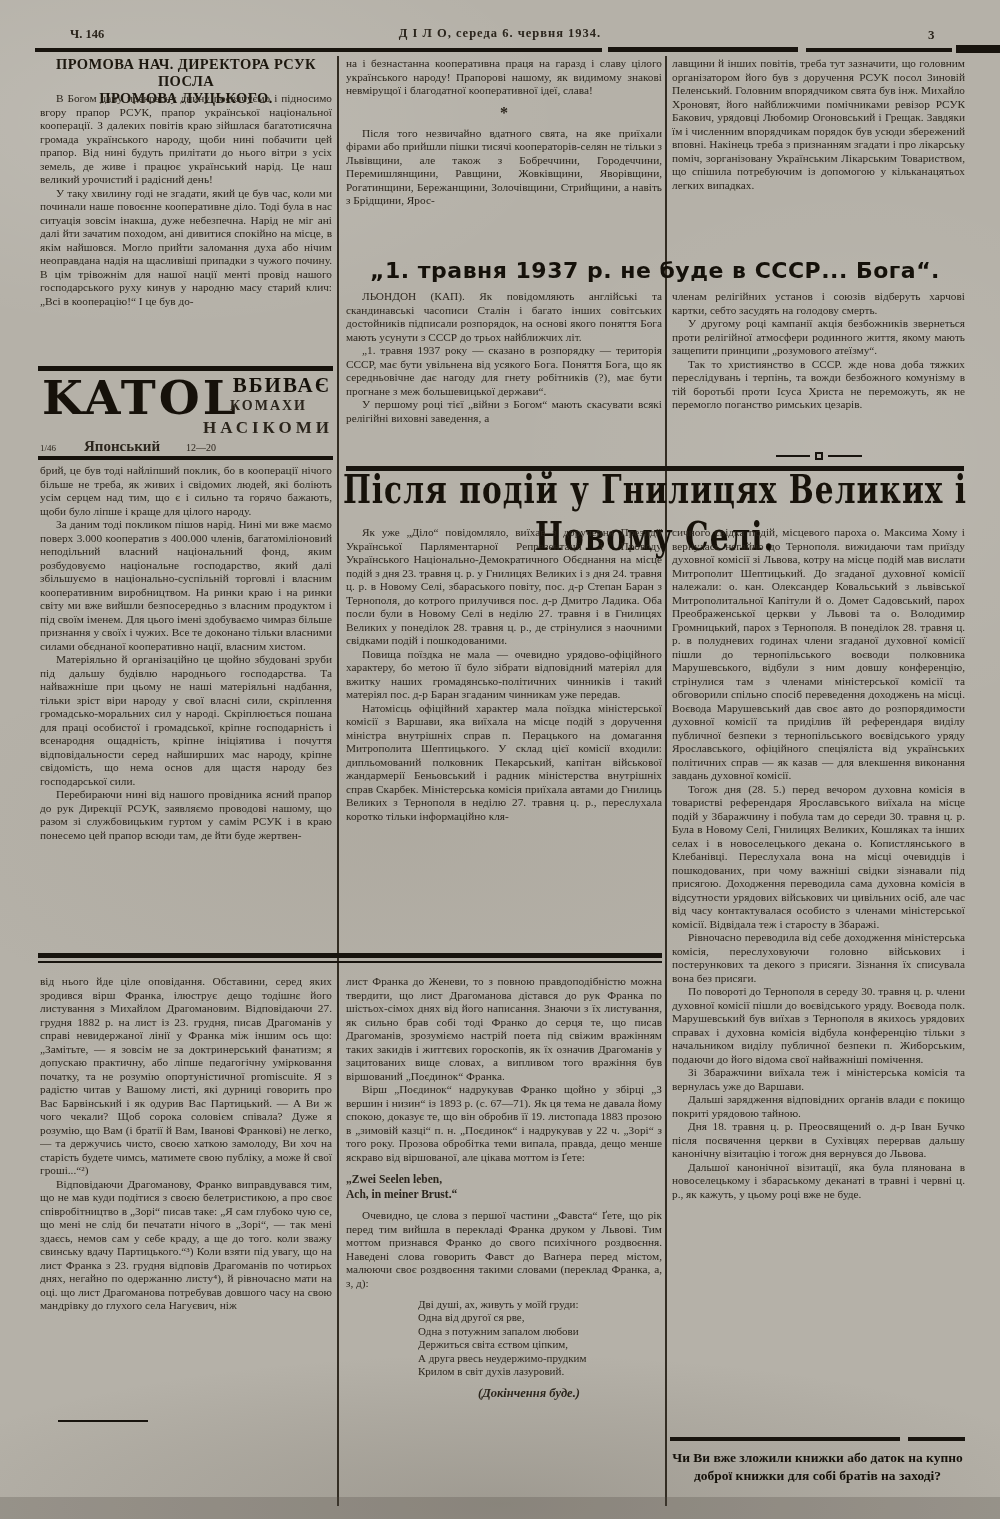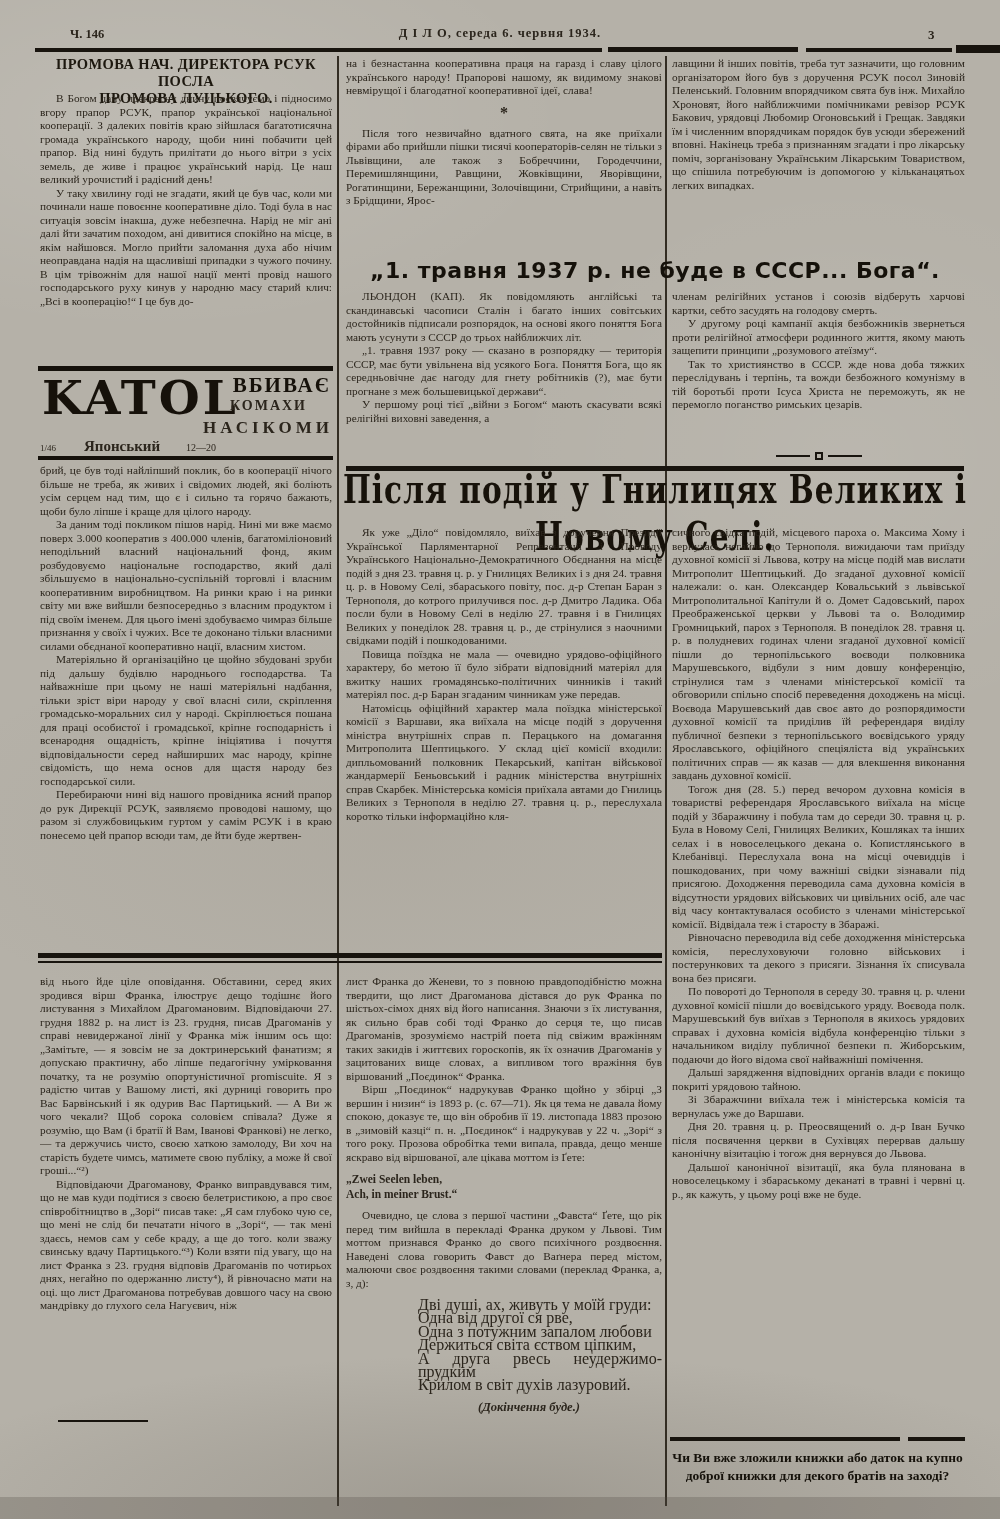--- a/index.html
+++ b/index.html
@@ -33,21 +33,21 @@
   .ad { border-top:5px solid #15110b; border-bottom:4px solid #15110b; }
   .ad .brand { position:absolute; left:4px; top:2px; font-family:"DejaVu Serif", serif; font-weight:bold;
                font-size:47px; line-height:50px; letter-spacing:3px; color:#16110a; }
   .ad .r1 { position:absolute; right:2px; top:2px;  font-weight:bold; font-size:21px; letter-spacing:2px; color:#16110a; }
   .ad .r2 { position:absolute; right:26px; top:27px; font-weight:bold; font-size:14px; letter-spacing:2px; }
   .ad .r3 { position:absolute; right:0;   top:47px; font-weight:bold; font-size:17px; letter-spacing:4px; }
   .ad .n1 { position:absolute; left:2px;  bottom:3px; font-size:9px; }
   .ad .mid{ position:absolute; left:46px; bottom:1px; font-weight:bold; font-size:15px; }
   .ad .n2 { position:absolute; left:148px;bottom:3px; font-size:10px; }
   .quote { text-align:left; font-weight:bold; font-size:11.5px; line-height:15px; margin:8px 0 7px; }
-  .verse { padding-left:72px; margin-top:8px; font-size:16px; line-height:13.4px; }
+  .verse { padding-left:72px; margin-top:8px; font-size:11px; line-height:13.4px; }
   .verse p { text-indent:0; }
   .ending { margin-top:9px; padding-left:50px; text-align:center; font-weight:bold; font-style:italic; font-size:12.5px; }
   .fnotes { font-size:9.8px; line-height:12.4px; text-align:justify; }
   .fnotes p { text-indent:14px; }
   .fnotes p:first-child { text-indent:8px; }
   .appeal { font-weight:bold; font-size:13.5px; line-height:17.5px; text-align:center; color:#15110a; }
 </style>
 </head>
 <body>
 
@@ -126,23 +126,23 @@
   <div class="abs bt" style="left:346px; top:526px; width:316px; height:422px;">
       <p>Як уже „Діло“ повідомляло, виїхав з доручення Президії Української Парляментарної Репрезентації і Проводу Українського Національно-Демократичного Обєднання на місце подій з дня 23. травня ц. р. у Гнилицях Великих і з дня 24. травня ц. р. в Новому Селі, збараського повіту, пос. д-р Степан Баран з Тернополя, до котрого прилучився пос. д-р Дмитро Ладика. Оба посли були в Новому Селі в неділю 27. травня і в Гнилицях Великих у понеділок 28. травня ц. р., де стрінулися з наочними свідками подій і пошкодованими.</p>
       <p>Повища поїздка не мала — очевидно урядово-офіційного характеру, бо метою її було зібрати відповідний матеріял для вжитку наших громадянсько-політичних чинників і такий матеріял пос. д-р Баран згаданим чинникам уже передав.</p>
       <p>Натомісць офіційний характер мала поїздка міністерської комісії з Варшави, яка виїхала на місце подій з доручення міністра внутрішніх справ п. Перацького на домагання Митрополита Шептицького. У склад цієї комісії входили: дипльомований полковник Пекарський, капітан військової жандармерії Беньовський і радник міністерства внутрішніх справ Скарбек. Міністерська комісія приїхала автами до Гнилиць Великих з Тернополя в неділю 27. травня ц. р., переслухала коротко тільки інформаційно кля-</p>
     </div>
   <div class="abs bt" style="left:672px; top:526px; width:293px; height:906px;">
       <p class="noind">сичного свідка подій, місцевого пароха о. Максима Хому і вернулась негайно до Тернополя. вижидаючи там приїзду духовної комісії зі Львова, котру на місце подій мав вислати Митрополит Шептицький. До згаданої духовної комісії належали: о. кан. Олександер Ковальський з львівської Митрополитальної Капітули й о. Домет Садовський, парох Преображенської церкви у Львові та о. Володимир Громницький, парох з Тернополя. В понеділок 28. травня ц. р. в полудневих годинах члени згаданої духовної комісії пішли до тернопільського воєводи полковника Марушевського, відбули з ним довшу конференцію, стрінулися там з членами міністерської комісії та обговорили спільно спосіб переведення доходжень на місці. Воєвода Марушевський дав своє авто до розпорядимости духовної комісії та приділив їй референдаря виділу публичної безпеки з тернопільського воєвідського уряду Ярославського, офіційного спеціяліста від українських політичних справ — як казав — для влекшення виконання завдань духовної комісії.</p>
       <p>Тогож дня (28. 5.) перед вечором духовна комісія в товаристві референдаря Ярославського виїхала на місце подій у Збаражчину і побула там до середи 30. травня ц. р. Була в Новому Селі, Гнилицях Великих, Кошляках та інших селах і в новоселецького декана о. Копистлянського в Клебанівці. Переслухала вона на місці очевидців і пошкодованих, при чому важніші свідки зізнавали під присягою. Доходження переводила сама духовна комісія в відсутности урядових військових чи цивільних осіб, але час від часу контактувалася особисто з членами міністерської комісії. Відвідала теж і старосту в Збаражі.</p>
       <p>Рівночасно переводила від себе доходження міністерська комісія, переслуховуючи головно військових і постерункових та декого з присяги. Зізнання їх списувала вона без присяги.</p>
       <p>По повороті до Тернополя в середу 30. травня ц. р. члени духовної комісії пішли до воєвідського уряду. Воєвода полк. Марушевський був виїхав з Тернополя в якихось урядових справах і духовна комісія відбула конференцію тільки з начальником виділу публичної безпеки п. Жиборським, подаючи до його відома свої найважніші помічення.</p>
+      <p>Зі Збаражчини виїхала теж і міністерська комісія та вернулась уже до Варшави.</p>
       <p>Дальші зарядження відповідних органів влади є покищо покриті урядовою тайною.</p>
-      <p>Зі Збаражчини виїхала теж і міністерська комісія та вернулась уже до Варшави.</p>
-      <p>Дня 20. травня ц. р. Преосвящений о. д-р Іван Бучко після посвячення церкви в Сухівцях перервав дальшу канонічну візитацію і тогож дня вернувся до Львова.</p>
+      <p>Дня 18. травня ц. р. Преосвящений о. д-р Іван Бучко після посвячення церкви в Сухівцях перервав дальшу канонічну візитацію і тогож дня вернувся до Львова.</p>
       <p>Дальшої канонічної візитації, яка була плянована в новоселецькому і збараському деканаті в травні і червні ц. р., як кажуть, у цьому році вже не буде.</p>
     </div>
 
   <div class="abs rule-h" style="left:38px; top:953px; width:624px; height:5px;"></div>
   <div class="abs rule-h" style="left:38px; top:961px; width:624px; height:2px;"></div>
 
   <div class="abs bt" style="left:40px; top:975px; width:292px; height:440px;">
       <p class="noind">від нього йде ціле оповідання. Обставини, серед яких зродився вірш Франка, ілюструє дещо тодішнє його листування з Михайлом Драгомановим. Відповідаючи 27. грудня 1882 р. на лист із 23. грудня, писав Драгоманів у справі невидержаної лінії у Франка між іншим ось що: „Замітьте, — я зовсім не за доктринерський фанатизм; я допускаю практичну, або ліпше педагогічну умірковання початку, та не розумію опортуністичної promiscuite. Я з радістю читав у Вашому листі, які дурниці говорить про Вас Барвінський і як одурив Вас Партицький. — А Ви ж чого чекали? Щоб сорока соловієм співала? Дуже я розумію, що Вам (і братії й Вам, Іванові Франкові) не легко, — та держучись чисто, своєю хаткою замолоду, Ви хоч на старість будете чимсь, матимете свою публіку, а може й свої гроші...“²)</p>
       <p>Відповідаючи Драгоманову, Франко виправдувався тим, що не мав куди подітися з своєю белетристикою, а про своє співробітництво в „Зорі“ писав таке: „Я сам глубоко чую се, що мені не слід би печатати нічого в „Зорі“, — так мені здаєсь, немов сам у себе краду, а ще до того. коли зважу свинську вдачу Партицького.“³) Коли взяти під увагу, що на лист Франка з 23. грудня відповів Драгоманів по чотирьох днях, негайно по одержанню листу⁴), й рівночасно мати на оці. що лист Драгоманова потребував довшого часу на свою мандрівку до глухого села Нагуєвич, ніж</p>
     </div>
@@ -166,16 +166,16 @@
         <p class="noind">Одна з потужним запалом любови</p>
         <p class="noind">Держиться світа єством ціпким,</p>
         <p class="noind">А друга рвесь неудержимо-прудким</p>
         <p class="noind">Крилом в світ духів лазуровий.</p>
       </div>
     <div class="ending">(Докінчення буде.)</div>
   </div>
 
   <div class="abs rule-h" style="left:670px; top:1437px; width:230px; height:4px;"></div>
   <div class="abs rule-h" style="left:908px; top:1437px; width:57px; height:4px;"></div>
-  <div class="abs appeal" style="left:670px; top:1449px; width:295px;">Чи Ви вже зложили книжки або даток на купно доброї книжки для декого братів на заході?</div>
+  <div class="abs appeal" style="left:670px; top:1449px; width:295px;">Чи Ви вже зложили книжки або даток на купно доброї книжки для собі братів на заході?</div>
 
   <div class="abs" style="left:0; top:1497px; width:1000px; height:22px; background:rgba(82,77,67,.28);"></div>
 </div>
 
 </body></html>

